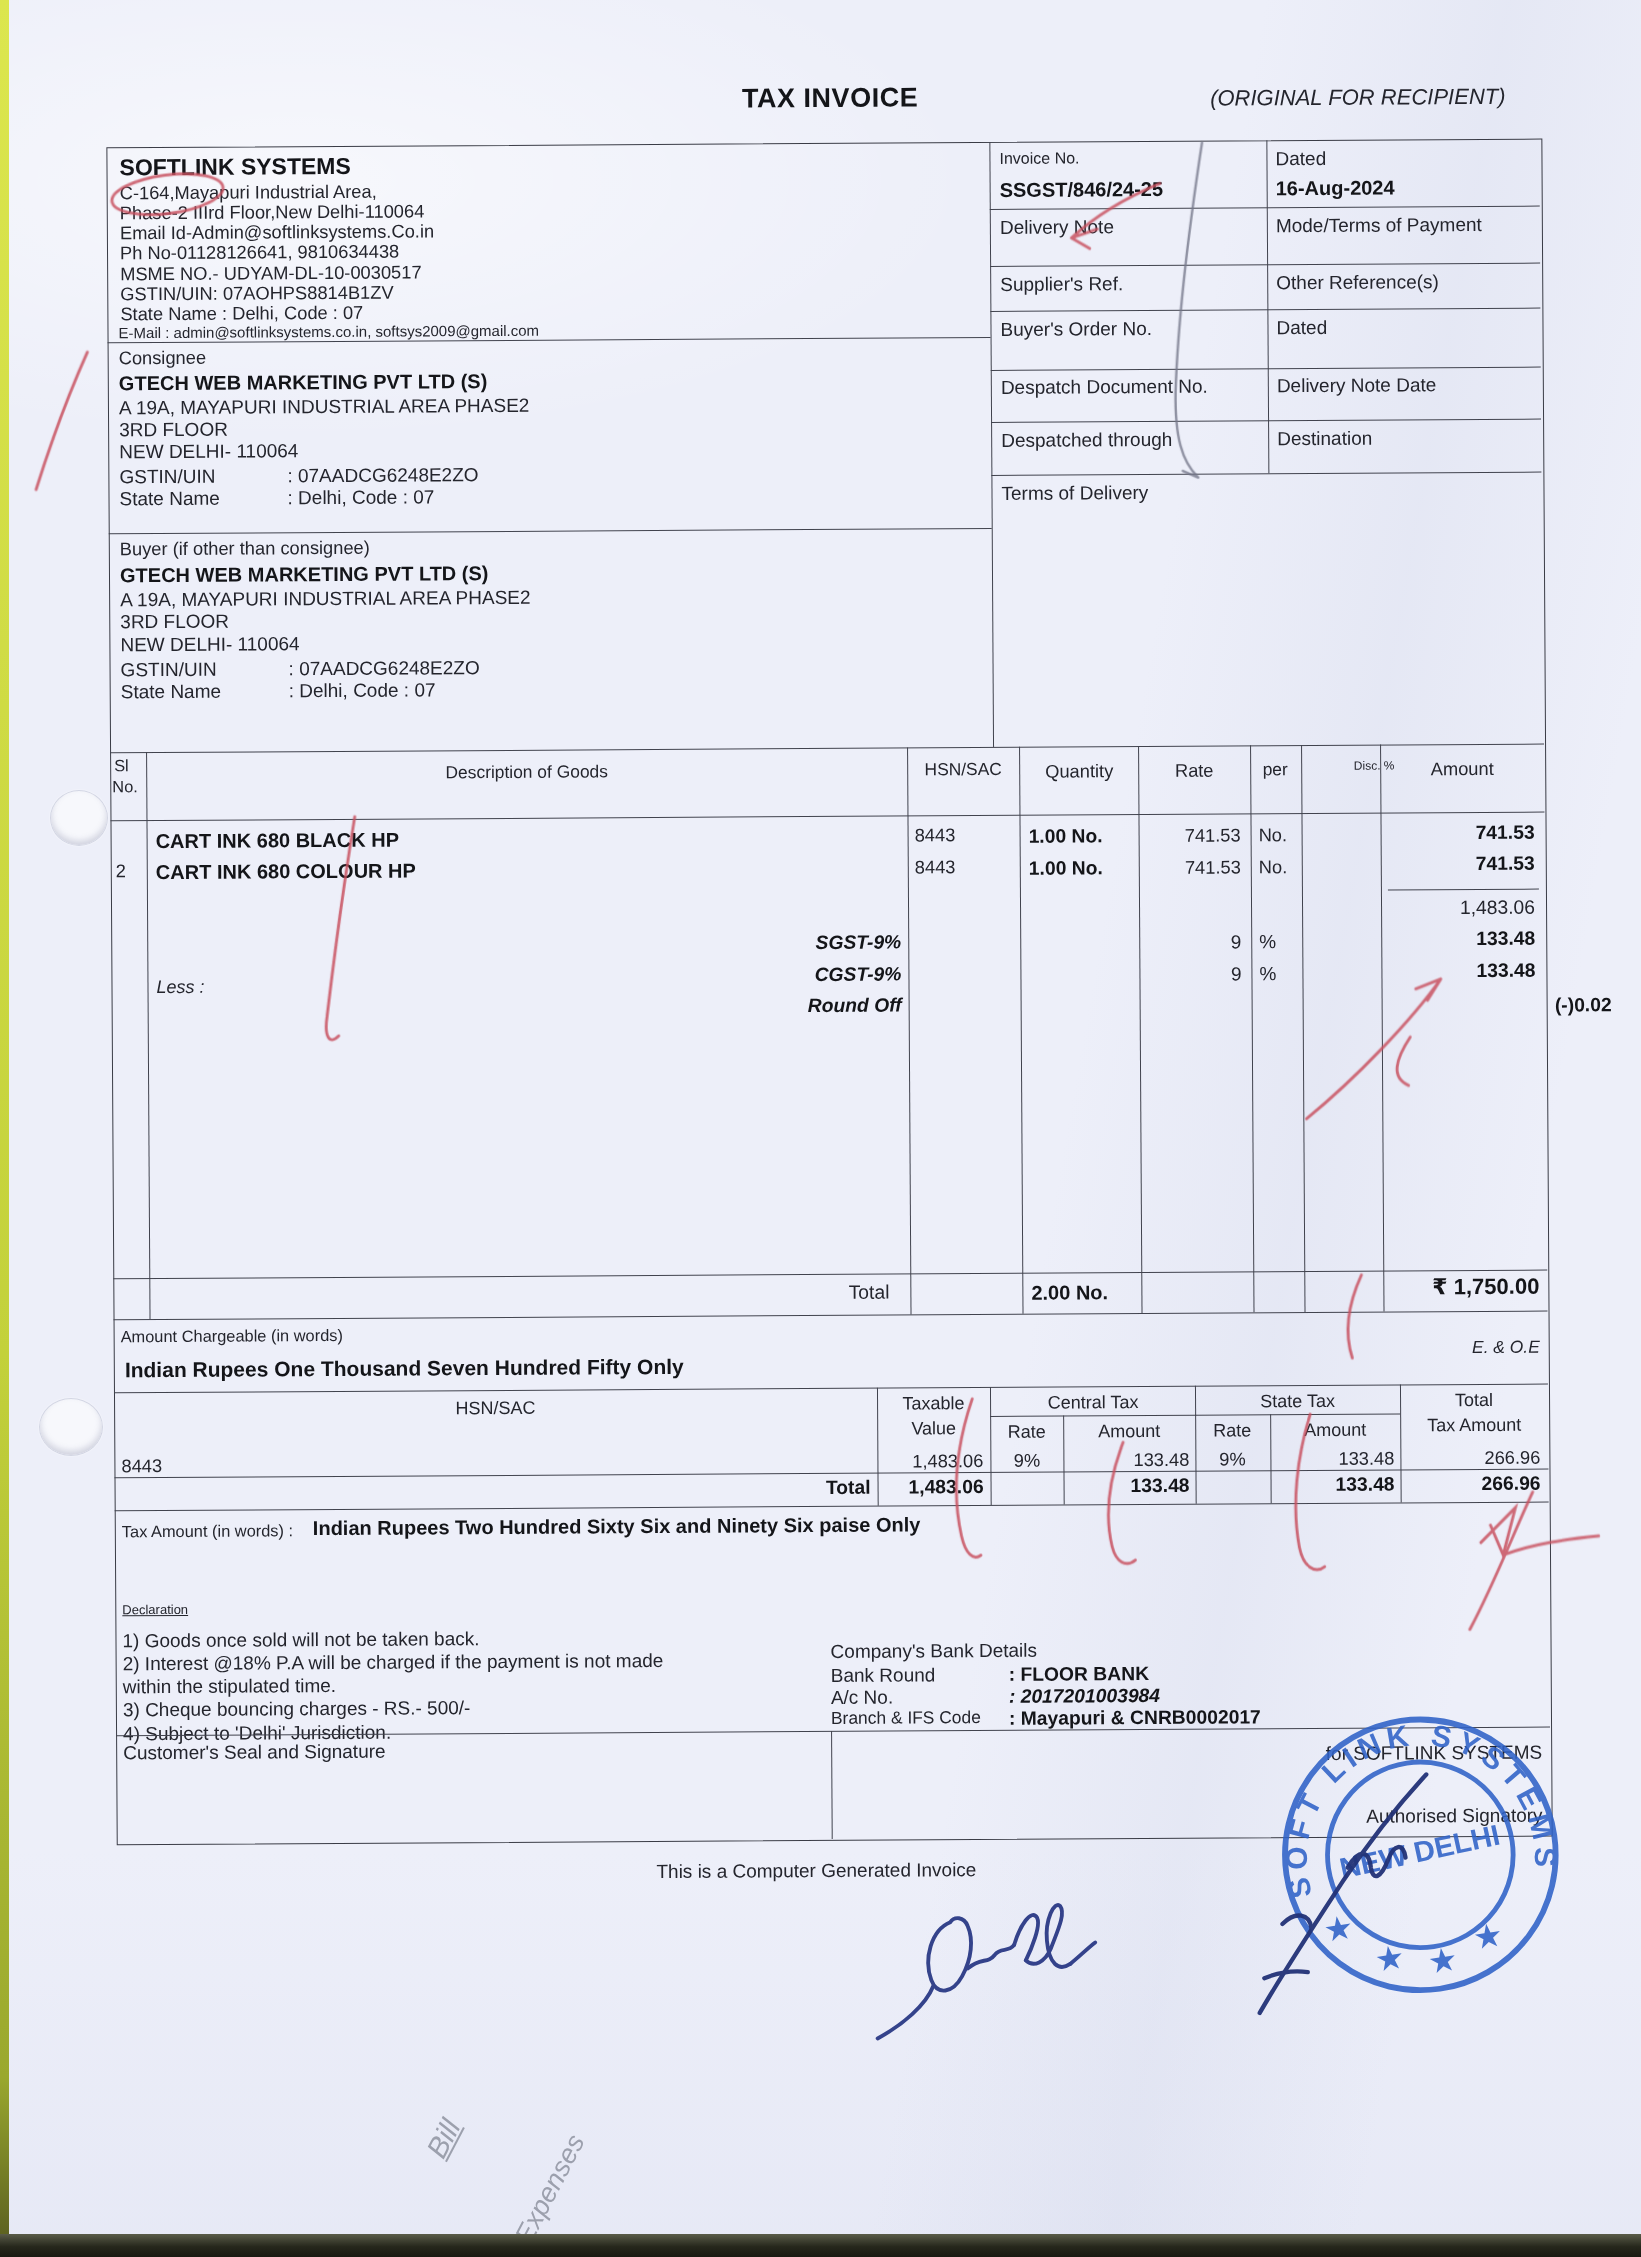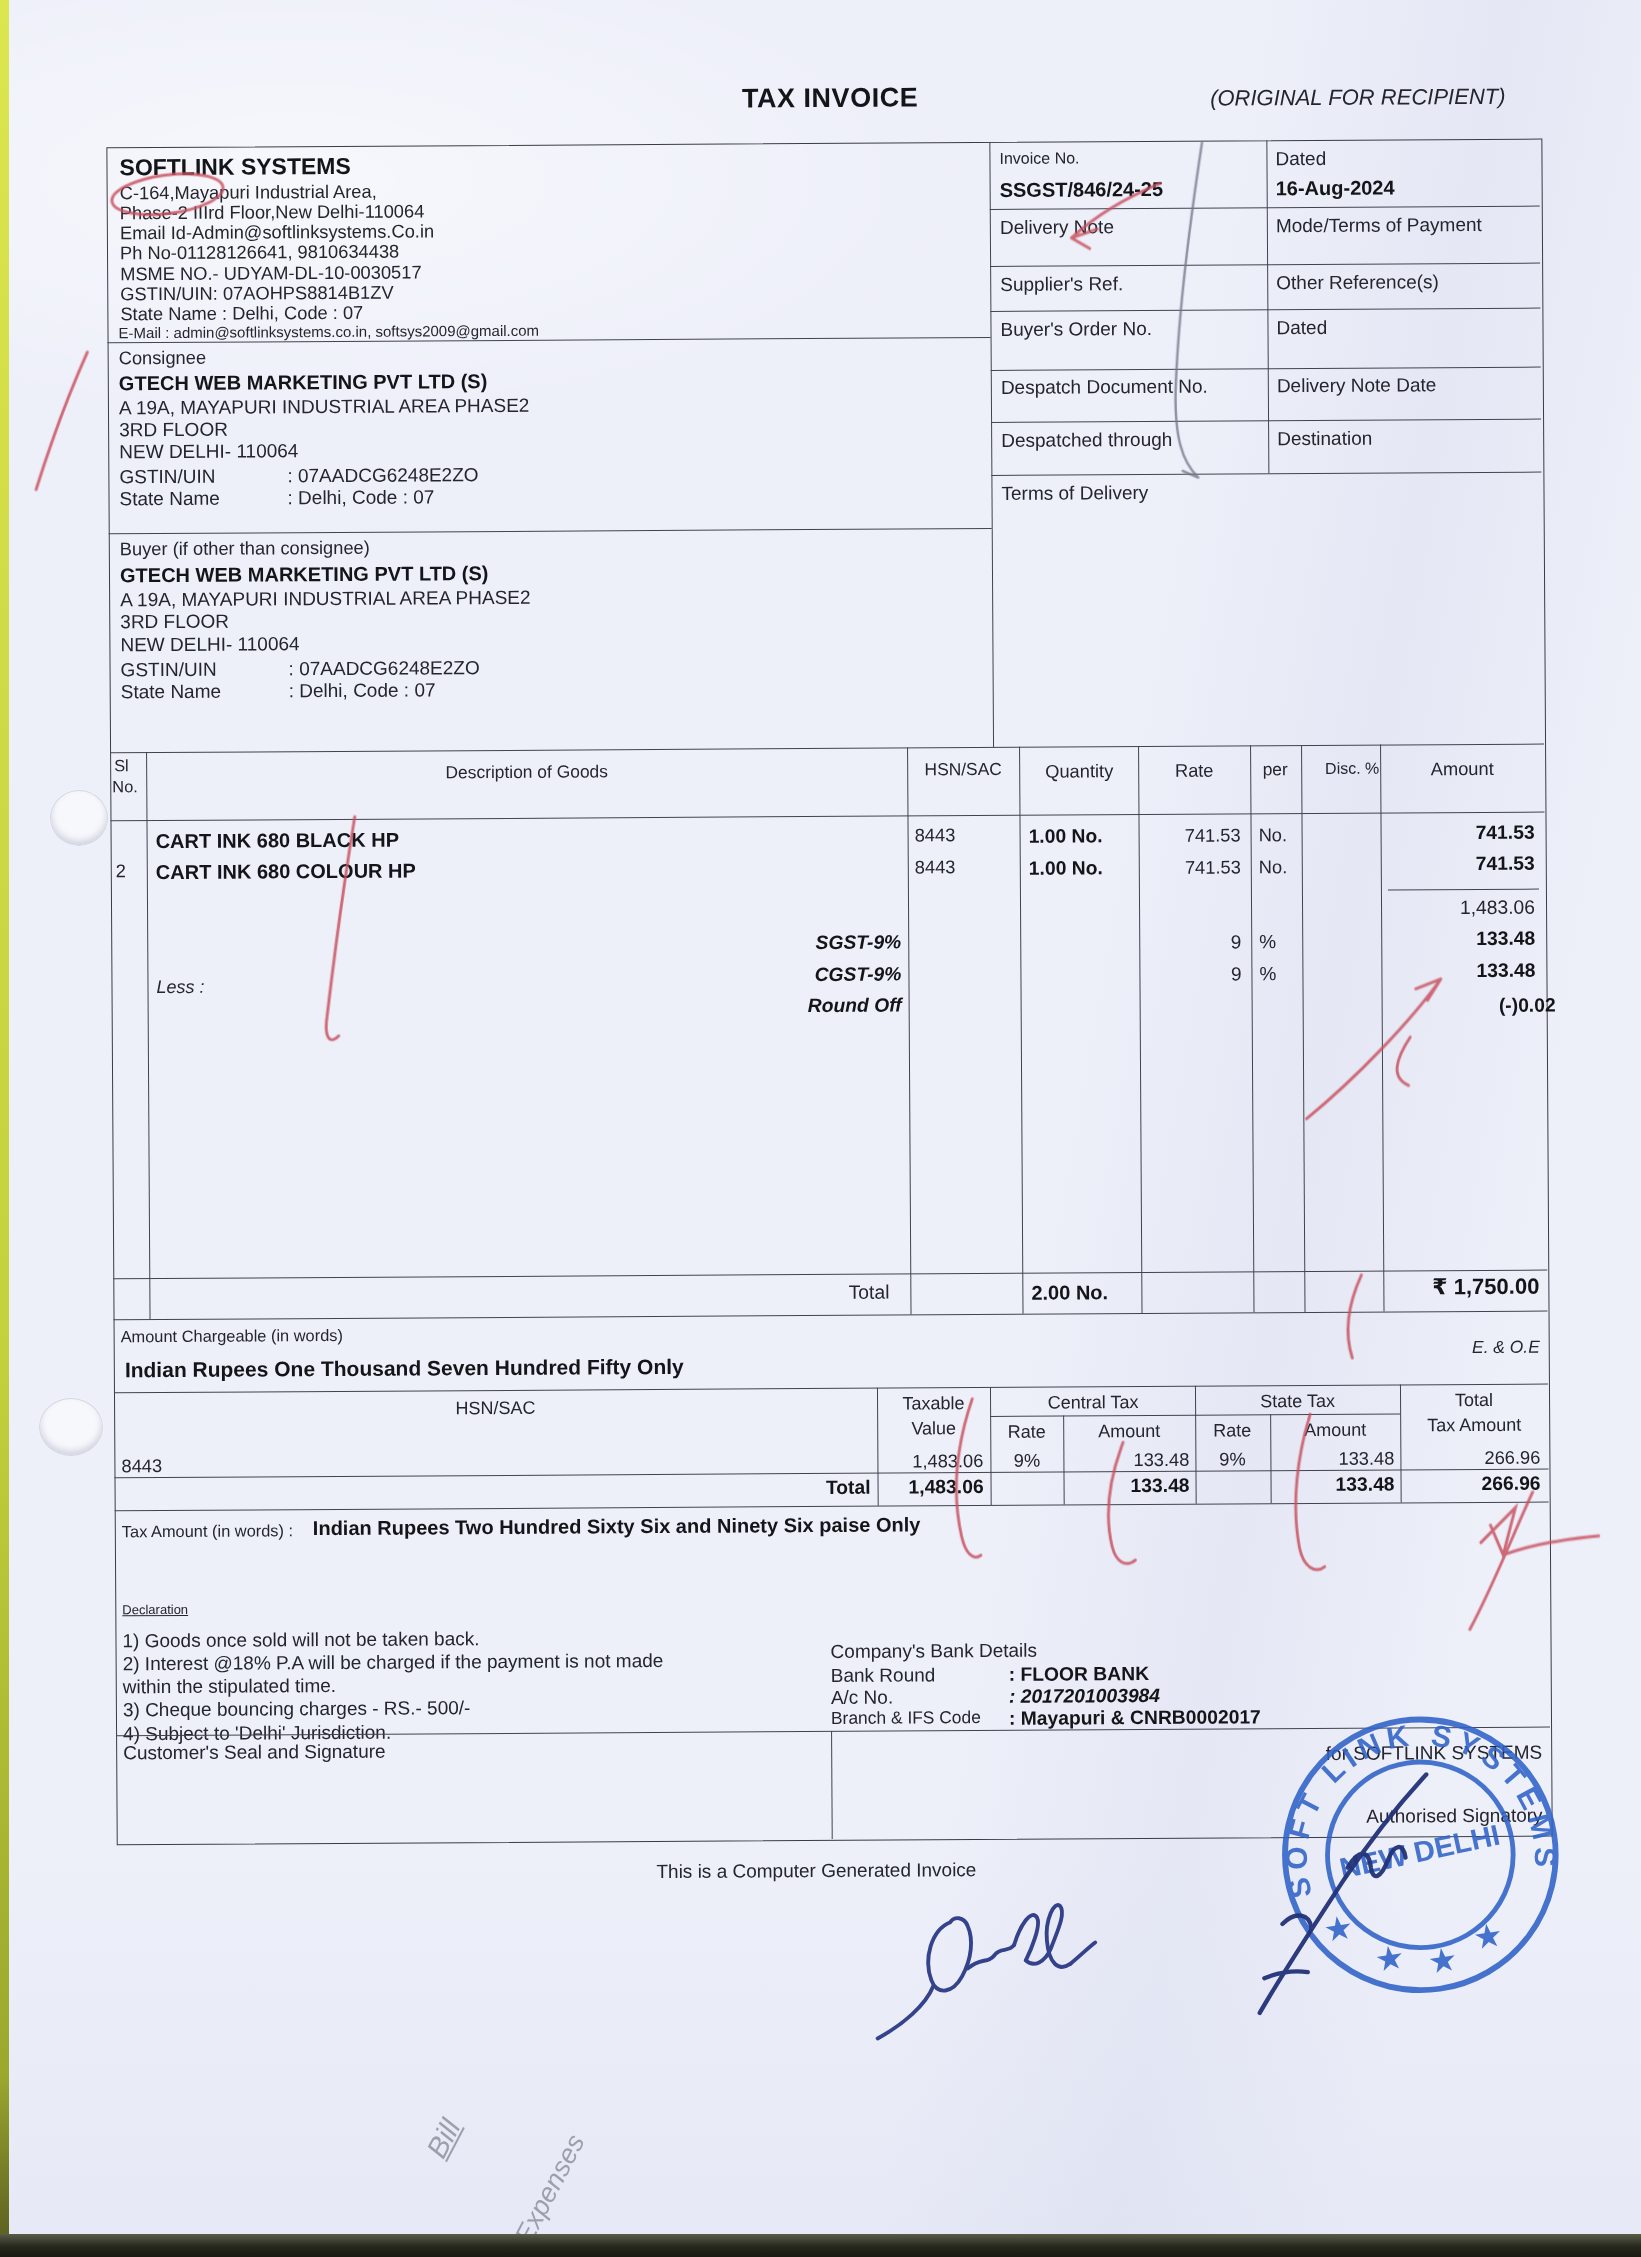--- a/index.html
+++ b/index.html
@@ -108,21 +108,21 @@
   <i class="vl" style="left:1381px;top:748px;height:567px;"></i>
   <i class="hl" style="left:111px;top:816px;width:1434px;"></i>
 
   <div class="t" style="left:115px;top:752px;font-size:16.4px;">Sl</div>
   <div class="t" style="left:113px;top:773px;font-size:16.4px;">No.</div>
   <div class="t ce" style="left:147px;top:761px;width:761px;font-size:17.4px;">Description of Goods</div>
   <div class="t ce" style="left:908px;top:761px;width:112px;font-size:17.4px;">HSN/SAC</div>
   <div class="t ce" style="left:1020px;top:763px;width:120px;font-size:18.3px;">Quantity</div>
   <div class="t ce" style="left:1139px;top:763px;width:112px;font-size:18.3px;">Rate</div>
   <div class="t ce" style="left:1251px;top:763px;width:50px;font-size:17.4px;">per</div>
-  <div class="t ce" style="left:1302px;top:763px;width:102px;font-size:16px;">Disc. %</div>
+  <div class="t ce" style="left:1302px;top:763px;width:102px;font-size:12px;padding-left:22px;">Disc. %</div>
   <div class="t ce" style="left:1381px;top:763px;width:164px;font-size:18.3px;">Amount</div>
 
   <div class="t" style="left:116px;top:826px;width:27px;font-size:18.3px;"></div>
   <div class="t b" style="left:156px;top:826px;font-size:20px;">CART INK 680 BLACK HP</div>
   <div class="t" style="left:915px;top:826px;font-size:18.3px;">8443</div>
   <div class="t b" style="left:1029px;top:827px;font-size:19.3px;">1.00 No.</div>
   <div class="t ra" style="left:1144px;top:828px;width:97px;font-size:18.3px;">741.53</div>
   <div class="t" style="left:1259px;top:828px;font-size:18.3px;">No.</div>
   <div class="t b ra" style="left:1392px;top:826px;width:143px;font-size:19.3px;">741.53</div>
 
@@ -143,21 +143,21 @@
   <div class="t b ra" style="left:1392px;top:932px;width:143px;font-size:19.3px;">133.48</div>
 
   <div class="t b i ra" style="left:517px;top:964px;width:384px;font-size:19.3px;">CGST-9%</div>
   <div class="t ra" style="left:1144px;top:966px;width:97px;font-size:19px;">9</div>
   <div class="t" style="left:1259px;top:966px;font-size:19px;">%</div>
   <div class="t b ra" style="left:1392px;top:964px;width:143px;font-size:19.3px;">133.48</div>
 
   <div class="t i" style="left:156px;top:973px;font-size:18px;">Less :</div>
 
   <div class="t b i ra" style="left:517px;top:995px;width:384px;font-size:19.3px;">Round Off</div>
-  <div class="t b ra" style="left:1412px;top:999px;width:143px;font-size:19.3px;">(-)0.02</div>
+  <div class="t b ra" style="left:1468px;top:999px;width:143px;font-size:19.3px;">(-)0.02</div>
 
   <i class="hl" style="left:111px;top:1274px;width:1434px;"></i>
   <div class="t ra" style="left:597px;top:1282px;width:290px;font-size:19.3px;">Total</div>
   <div class="t b" style="left:1029px;top:1283px;font-size:20px;">2.00 No.</div>
   <div class="t b ra" style="left:1371px;top:1279px;width:166px;font-size:22px;">₹ 1,750.00</div>
   <i class="hl" style="left:111px;top:1315px;width:1434px;"></i>
 
   <div class="t" style="left:118px;top:1323px;font-size:16.4px;">Amount Chargeable (in words)</div>
   <div class="t i ra" style="left:1371px;top:1342px;width:166px;font-size:17.4px;">E. &amp; O.E</div>
   <div class="t b" style="left:122px;top:1354px;font-size:21px;">Indian Rupees One Thousand Seven Hundred Fifty Only</div>

